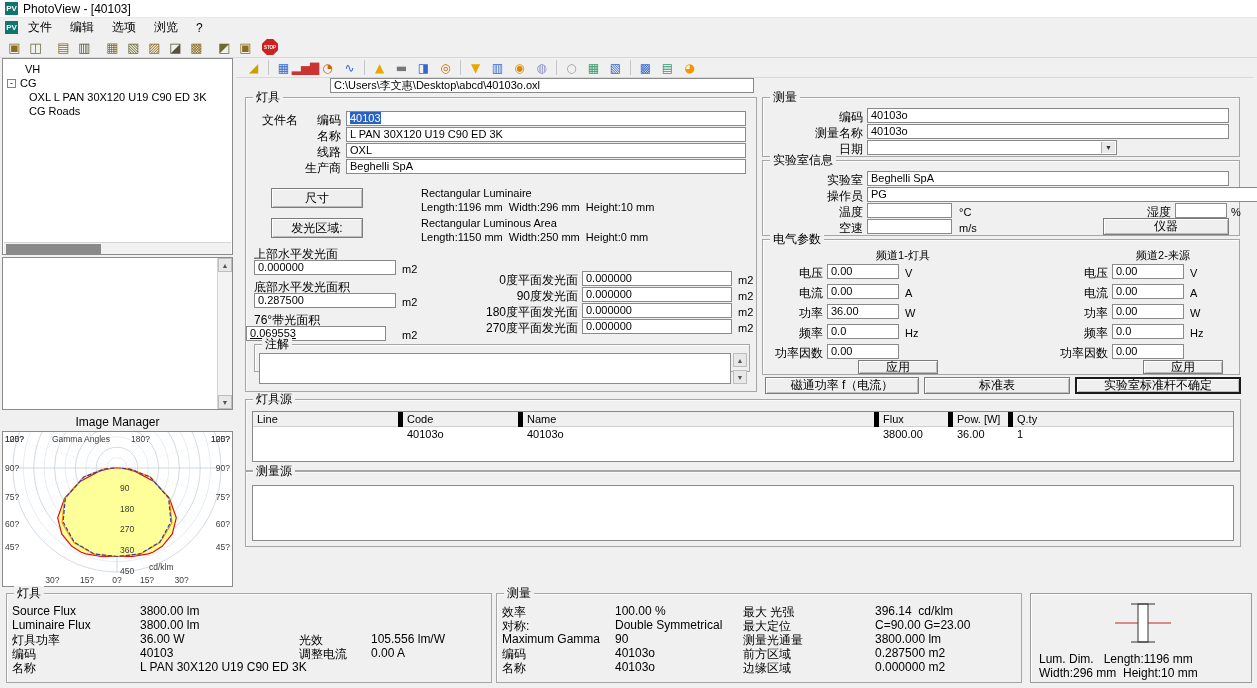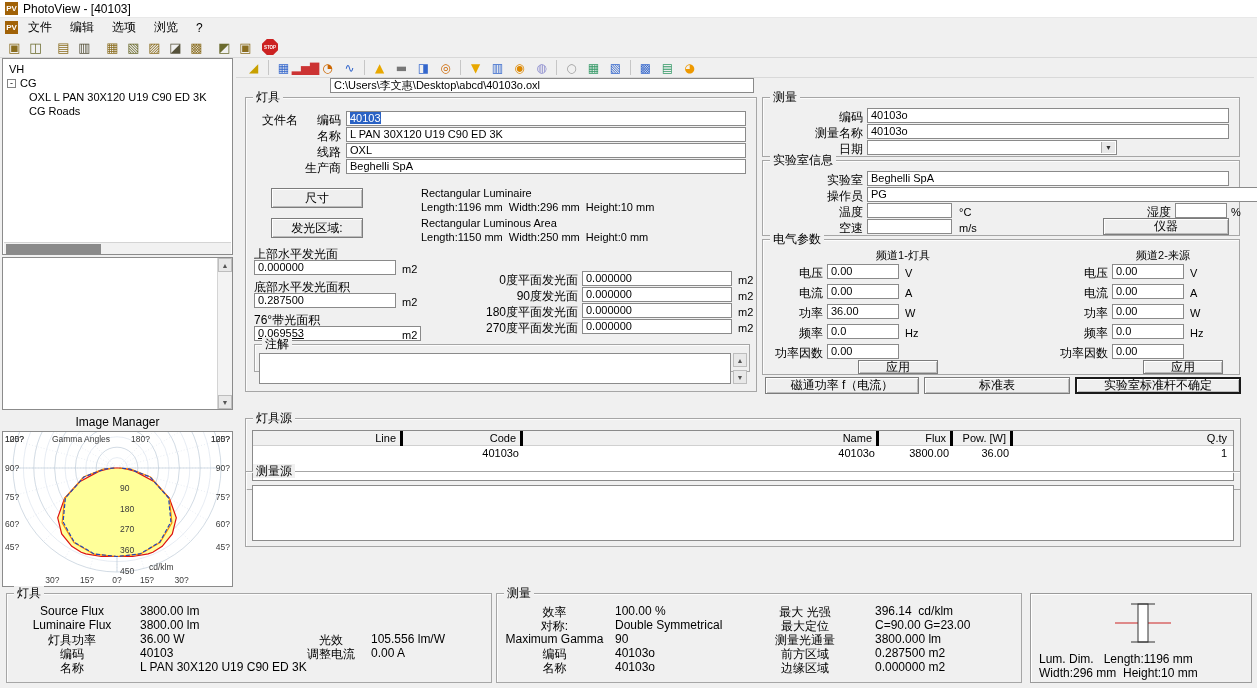--- a/index.html
+++ b/index.html
@@ -2,21 +2,21 @@
 <html><head>
 <meta charset="utf-8">
 <style>
   * { box-sizing: border-box; margin: 0; padding: 0; }
   body { background:#f0f0f0; }
   .win { position:relative; width:1257px; height:688px; background:#f0f0f0;
          font-family:"Liberation Sans","DejaVu Sans",sans-serif; font-size:12px; color:#000; overflow:hidden; }
   .abs { position:absolute; }
   .titlebar { position:absolute; left:0; top:0; right:0; height:18px; background:#fff;
               display:flex; align-items:center; gap:5px; padding-left:5px; border-bottom:1px solid #e8e8e8; }
-  .appicon { width:13px; height:13px; background:#a16207; color:#fff; font-size:8px; font-weight:bold;
+  .appicon { width:13px; height:13px; background:#0f766e; color:#fff; font-size:8px; font-weight:bold;
              display:flex; align-items:center; justify-content:center; flex:none; }
   .menubar { position:absolute; left:0; top:18px; right:0; height:19px; display:flex; align-items:center;
              padding-left:5px; gap:2px; background:#f0f0f0; }
   .menu-item { padding:1px 8px; white-space:pre; }
   .toolbar1 { position:absolute; left:0; top:37px; right:0; height:21px; background:#f0f0f0;
               border-bottom:1px solid #d8d8d8; display:flex; align-items:center; gap:2px; padding-left:5px; }
   .ticon { width:19px; height:16px; display:flex; align-items:center; justify-content:center;
            font-size:13px; font-family:"DejaVu Sans",sans-serif; }
   .gap4 { width:5px; }
   .stop-icon { width:16px; height:16px; margin-left:5px; background:#cc2222; color:#fff; font-size:4.5px; font-weight:bold;
@@ -45,25 +45,25 @@
          display:flex; align-items:center; justify-content:center; white-space:pre; cursor:default; }
   .btn.default { border:2px solid #1a1a1a; }
   .cbarrow { position:absolute; right:1px; top:1px; bottom:1px; width:14px; background:#e8e8e8;
              border-left:1px solid #aaa; font-size:7px; display:flex; align-items:center; justify-content:center; color:#333; }
   .toolbar2 { position:absolute; left:243px; top:58px; height:19px; display:flex; align-items:center; gap:1px; }
   .micon { width:21px; height:17px; display:flex; align-items:center; justify-content:center;
            font-size:12px; font-family:"DejaVu Sans",sans-serif; }
   .tsep { width:1px; height:15px; background:#c6c6c6; margin:0 3px; }
   .listview { position:absolute; background:#fff; border:1px solid #8a8a8a; font-size:11px; overflow:hidden; }
   .lv-head { display:flex; background:#f0f0f0; border-bottom:1px solid #d0d0d0; height:15px; }
-  .lv-col { border-right:3px solid #000000; padding:1px 4px; height:15px; line-height:13px; overflow:hidden; white-space:pre; }
+  .lv-col { border-right:5px solid #000000; padding:1px 4px; height:15px; line-height:13px; overflow:hidden; white-space:pre; }
   .lv-row { display:flex; height:15px; }
   .lv-cell { padding:1px 4px; overflow:hidden; white-space:pre; }
   .frow { position:absolute; left:0; right:0; height:13px; font-size:12px; }
-  .flb { position:absolute; text-align:center; white-space:pre; }
+  .flb { position:absolute; text-align:left; white-space:pre; }
   .fvl { position:absolute; white-space:pre; }
   #polar-svg { background:#fff; display:block; }
   #polar-svg text { font-size:8.5px; fill:#3a3a3a; font-family:"Liberation Sans","DejaVu Sans",sans-serif; }
   .dimbox { position:absolute; border:1px solid #9a9a9a; box-shadow:inset 1px 1px 0 #fff; background:#f0f0f0; }
 </style>
 </head>
 <body>
 
 <div class="win">
 
@@ -93,21 +93,21 @@
     <span class="ticon" style="color: rgb(138, 109, 31);">▨</span>
     <span class="ticon" style="color: rgb(85, 81, 58);">◪</span>
     <span class="ticon" style="color: rgb(138, 109, 31);">▩</span>
     <span class="gap4"></span>
     <span class="ticon" style="color: rgb(107, 107, 46);">◩</span>
     <span class="ticon" style="color: rgb(138, 109, 31);">▣</span>
     <span class="stop-icon">STOP</span>
   </div>
 
   <div class="sunken" style="left:2px;top:58px;width:231px;height:197px;">
-    <div class="tree-item" style="padding-left:6px;margin-top:3px;">
+    <div class="tree-item" style="padding-left:22px;margin-top:3px;">
       <span>VH</span>
     </div>
     <div class="tree-item" style="padding-left:4px;">
       <span class="expander">-</span>
       <span>CG</span>
     </div>
     <div class="tree-item" style="padding-left:26px;">
       <span>OXL L PAN 30X120 U19 C90 ED 3K</span>
     </div>
     <div class="tree-item" style="padding-left:26px;">
@@ -247,21 +247,21 @@
 
     <div class="lbl" style="left:8px;top:149px;">上部水平发光面</div>
     <div class="tb" style="left:8px;top:162px;width:142px;">0.000000</div>
     <div class="lbl sm" style="left:156px;top:164px;">m2</div>
 
     <div class="lbl" style="left:8px;top:182px;">底部水平发光面积</div>
     <div class="tb" style="left:8px;top:195px;width:142px;">0.287500</div>
     <div class="lbl sm" style="left:156px;top:197px;">m2</div>
 
     <div class="lbl" style="left:8px;top:215px;">76°带光面积</div>
-    <div class="tb" style="left:8px;top:228px;width:167px;text-decoration:underline;">0.069553</div>
+    <div class="tb" style="left:0;top:228px;width:140px;text-decoration:underline;">0.069553</div>
     <div class="lbl sm" style="left:156px;top:230px;">m2</div>
 
     <div class="lbl lblr" style="left:180px;top:175px;width:152px;">0度平面发光面</div>
     <div class="tb" style="left:336px;top:173px;width:150px;">0.000000</div>
     <div class="lbl sm" style="left:492px;top:175px;">m2</div>
 
     <div class="lbl lblr" style="left:180px;top:191px;width:152px;">90度发光面</div>
     <div class="tb" style="left:336px;top:189px;width:150px;">0.000000</div>
     <div class="lbl sm" style="left:492px;top:191px;">m2</div>
 
@@ -354,21 +354,21 @@
     <div class="tb" style="left:349px;top:104px;width:72px;">0.00</div>
 
     <div class="btn" style="left:95px;top:120px;width:80px;height:14px;">应用</div>
     <div class="btn" style="left:380px;top:120px;width:80px;height:14px;">应用</div>
   </div>
 
   <div class="btn" style="left:765px;top:377px;width:154px;height:17px;">磁通功率 f（电流）</div>
   <div class="btn" style="left:924px;top:377px;width:146px;height:17px;">标准表</div>
   <div class="btn default" style="left:1075px;top:377px;width:166px;height:17px;">实验室标准杆不确定</div>
 
-  <div class="grpbox" style="left:245px;top:418px;width:996px;height:72px;text-align:right;">
+  <div class="grpbox" style="left:245px;top:399px;width:996px;height:72px;">
     <span class="grp-title">灯具源</span>
     <div class="listview" style="left:6px;top:11px;width:982px;height:51px;">
       <div class="lv-head">
         <span class="lv-col" style="width:150px;">Line</span>
         <span class="lv-col" style="width:120px;">Code</span>
         <span class="lv-col" style="width:356px;">Name</span>
         <span class="lv-col" style="width:74px;">Flux</span>
         <span class="lv-col" style="width:60px;">Pow. [W]</span>
         <span class="lv-col" style="width:218px;border-right:none;">Q.ty</span>
       </div>

